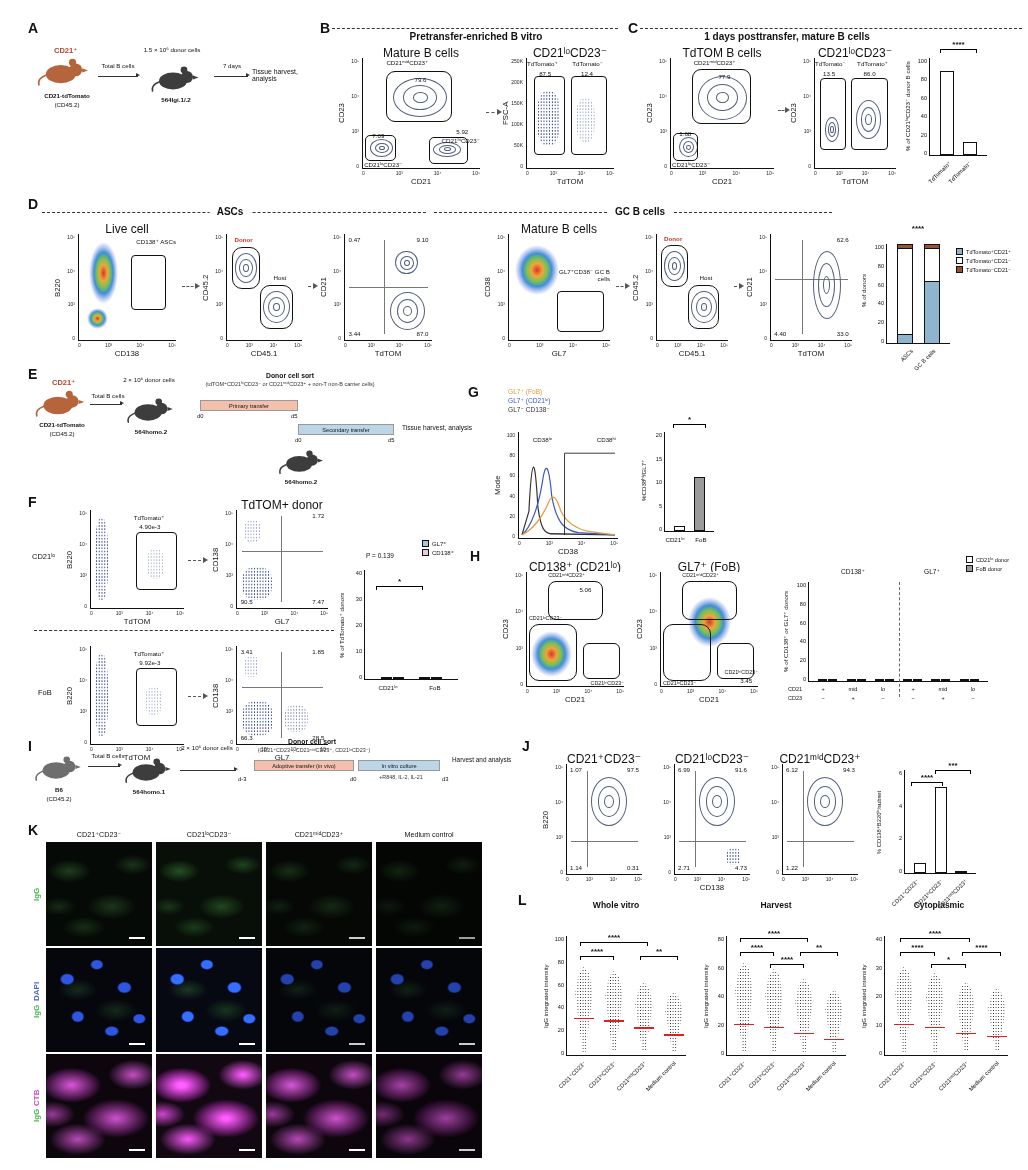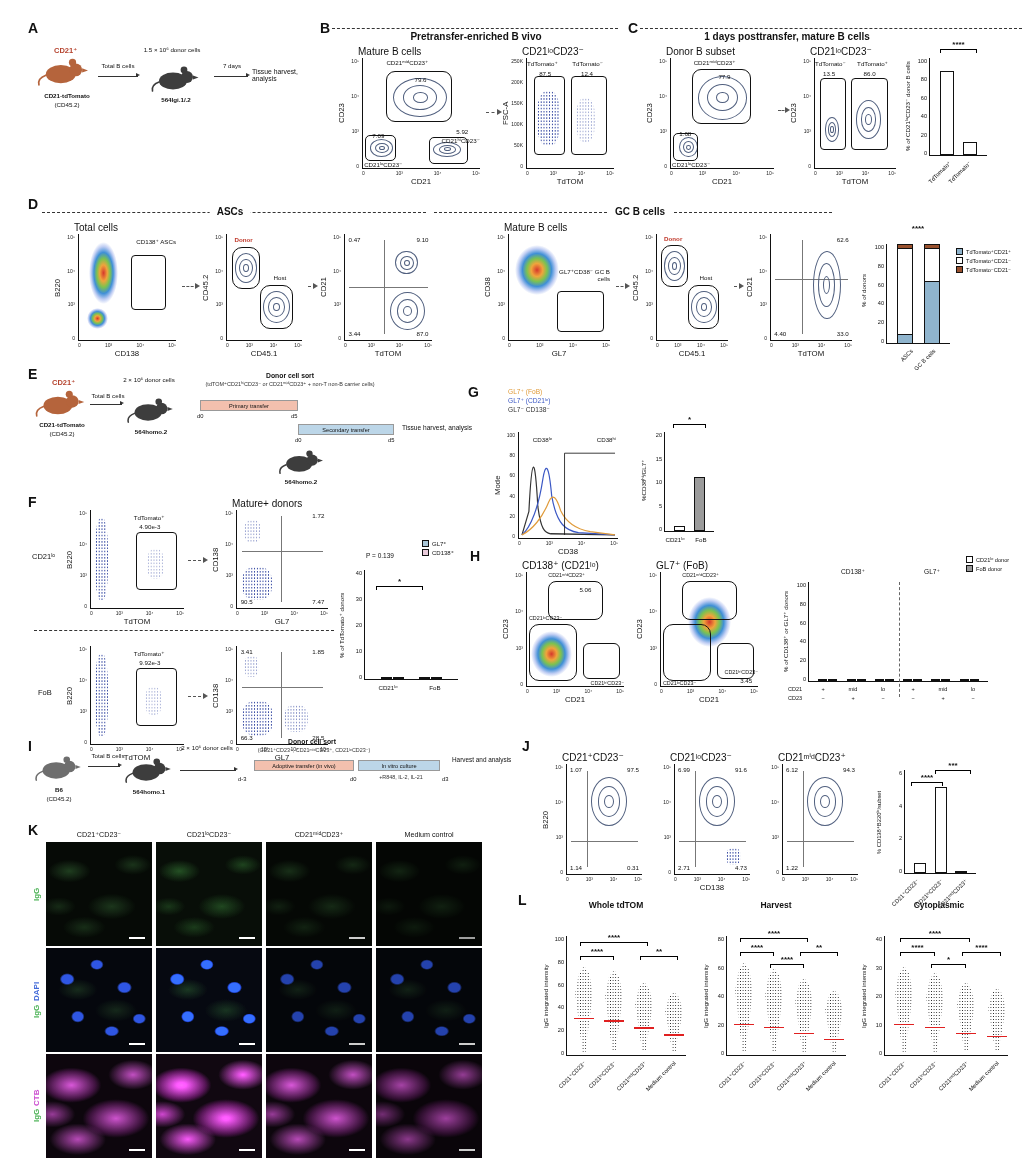--- a/index.html
+++ b/index.html
@@ -7,21 +7,21 @@
 .page{position:relative;width:1028px;height:1170px;overflow:hidden;background:#fff}
 .p{position:absolute}
 i{font-style:normal}
 .pl{font-size:14px;font-weight:700}
 .it{}
 .b{font-weight:700}
 .dline{position:absolute;border-top:1.5px dashed #333}
 .seclbl{position:absolute;transform:translateX(-50%);background:#fff;padding:0 7px;font-weight:700;font-size:10px;line-height:12px}
 .ptitle{position:absolute;text-align:center;font-weight:700;font-size:10px}
 .fp{position:absolute;font-size:7px}
-.fp .ttl{position:absolute;left:22px;right:0;top:0;text-align:left;font-size:10px;white-space:nowrap}
+.fp .ttl{position:absolute;left:22px;right:0;top:0;text-align:center;font-size:12px;white-space:nowrap}
 .fp .fr{position:absolute;left:26px;top:12px;right:4px;bottom:17px;border-left:1.2px solid #111;border-bottom:1.2px solid #111;background:#fff}
 .fp .yl{position:absolute;left:0;top:12px;bottom:17px;width:10px;writing-mode:vertical-rl;transform:rotate(180deg);display:flex;align-items:center;justify-content:center;font-size:7.8px}
 .fp .yt{position:absolute;left:10px;width:14px;top:12px;bottom:17px;display:flex;flex-direction:column;justify-content:space-between;align-items:flex-end;font-size:5px;color:#222;padding-right:1px}
 .fp .xt{position:absolute;left:26px;right:4px;bottom:10px;display:flex;justify-content:space-between;font-size:5px;color:#222}
 .fp .xl{position:absolute;left:26px;right:4px;bottom:0;text-align:center;font-size:7.8px}
 .qv{position:absolute;width:1px;background:#777}
 .qh{position:absolute;height:1px;background:#777}
 .q{position:absolute;font-size:6.2px}
 .blob{position:absolute;border:1px solid #51607f;border-radius:50%}
 .blob:before,.blob:after{content:"";position:absolute;border:1px solid #51607f;border-radius:50%}
@@ -106,21 +106,21 @@
 <svg class="mouse m-rec" style="left:150px;top:64px" width="52" height="30" viewBox="0 0 50 30">
       <use href="#mouse"></use>
     </svg>
 <div class="p b" style="left:142px;top:96px;width:68px;text-align:center;font-size:6.2px">564Igi.1/.2</div>
 <div class="p" style="left:212px;top:62px;width:40px;text-align:center;font-size:6.2px">7 days</div>
 <div class="p arr" style="left:214px;top:76px;width:34px"></div>
 <div class="p" style="left:252px;top:68px;width:64px;font-size:6.8px">Tissue harvest, analysis</div>
 
 <div class="p pl" style="left:320px;top:20px">B</div>
 <div class="dline" style="left:332px;top:28px;width:286px"></div>
-<div class="ptitle" style="left:334px;top:31px;width:284px">Pretransfer-enriched B vivo</div>
+<div class="ptitle" style="left:334px;top:31px;width:284px">Pretransfer-enriched B vitro</div>
 <div class="fp" style="left:336px;top:46px;width:148px;height:140px">
  <div class="ttl">Mature B cells</div>
  <div class="yl">CD23</div>
  <div class="yt">
         <span>10⁵</span>
         <span>10⁴</span>
         <span>10³</span>
         <span>0</span>
       </div>
  <div class="fr">
@@ -173,21 +173,21 @@
         <span>10⁴</span>
         <span>10⁵</span>
       </div>
  <div class="xl">TdTOM</div>
 </div>
 
 <div class="p pl" style="left:628px;top:20px">C</div>
 <div class="dline" style="left:640px;top:28px;width:382px"></div>
 <div class="ptitle" style="left:642px;top:31px;width:290px">1 days posttransfer, mature B cells</div>
 <div class="fp" style="left:644px;top:46px;width:134px;height:140px">
- <div class="ttl">Donor B subset</div>
+ <div class="ttl">TdTOM B cells</div>
  <div class="yl">CD23</div>
  <div class="yt">
         <span>10⁵</span>
         <span>10⁴</span>
         <span>10³</span>
         <span>0</span>
       </div>
  <div class="fr">
   <i class="blob" style="left:26%;top:16%;width:48%;height:40%"></i>
   <i class="blob" style="left:8%;top:72%;width:18%;height:18%"></i>
@@ -256,21 +256,21 @@
  <span class="rcat" style="right:74px;top:116px">TdTomato⁺</span>
  <span class="rcat" style="right:54px;top:116px">TdTomato⁻</span>
 </div>
 
 <div class="p pl" style="left:28px;top:196px">D</div>
 <div class="dline" style="left:42px;top:212px;width:384px"></div>
 <div class="seclbl" style="left:230px;top:206px">ASCs</div>
 <div class="dline" style="left:434px;top:212px;width:398px"></div>
 <div class="seclbl" style="left:640px;top:206px">GC B cells</div>
 <div class="fp" style="left:52px;top:222px;width:128px;height:136px">
- <div class="ttl">Total cells</div>
+ <div class="ttl">Live cell</div>
  <div class="yl">B220</div>
  <div class="yt">
         <span>10⁵</span>
         <span>10⁴</span>
         <span>10³</span>
         <span>0</span>
       </div>
  <div class="fr">
   <i class="heat" style="left:10%;top:8%;width:30%;height:58%"></i>
   <i class="heat" style="left:8%;top:70%;width:22%;height:20%"></i>
@@ -501,21 +501,21 @@
  <div class="xt">
         <span>0</span>
         <span>10³</span>
         <span>10⁴</span>
         <span>10⁵</span>
       </div>
  <div class="xl">TdTOM</div>
 </div>
 <div class="dar" style="left:188px;top:560px;width:18px"></div>
 <div class="fp" style="left:210px;top:498px;width:122px;height:128px">
- <div class="ttl">Mature+ donors</div>
+ <div class="ttl">TdTOM+ donor</div>
  <div class="yl">CD138</div>
  <div class="yt">
         <span>10⁵</span>
         <span>10⁴</span>
         <span>10³</span>
         <span>0</span>
       </div>
  <div class="fr">
   <i class="qv" style="left:48%;top:6%;bottom:6%"></i>
   <i class="qh" style="top:42%;left:5%;right:5%"></i>
@@ -989,21 +989,21 @@
     </div>
 <div class="mg mr3 bA" style="left:266px;top:1054px">
       <i class="sb"></i>
     </div>
 <div class="mg mr3 bC" style="left:376px;top:1054px">
       <i class="sb"></i>
     </div>
 
 <div class="p pl" style="left:518px;top:892px">L</div>
 <div class="bc" style="left:540px;top:900px;width:152px;height:226px">
- <div class="lptitle">Whole tdTOM</div>
+ <div class="lptitle">Whole vitro</div>
  <div class="yl2" style="left:0;top:36px;height:120px">IgG integrated intensity</div>
  <div class="yt2" style="left:12px;top:36px;height:120px;width:12px">
         <span>100</span>
         <span>80</span>
         <span>60</span>
         <span>40</span>
         <span>20</span>
         <span>0</span>
       </div>
  <div class="fr2" style="left:26px;top:36px;width:120px;height:120px">

